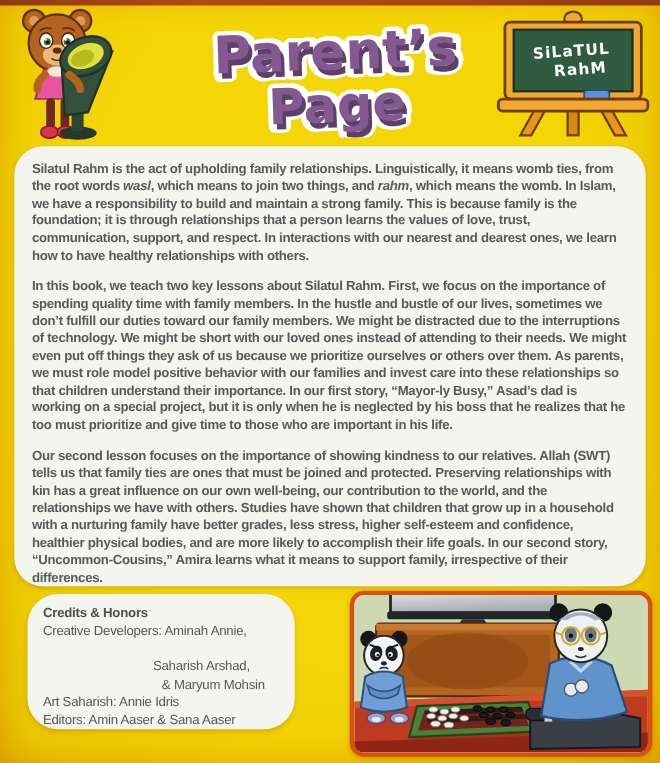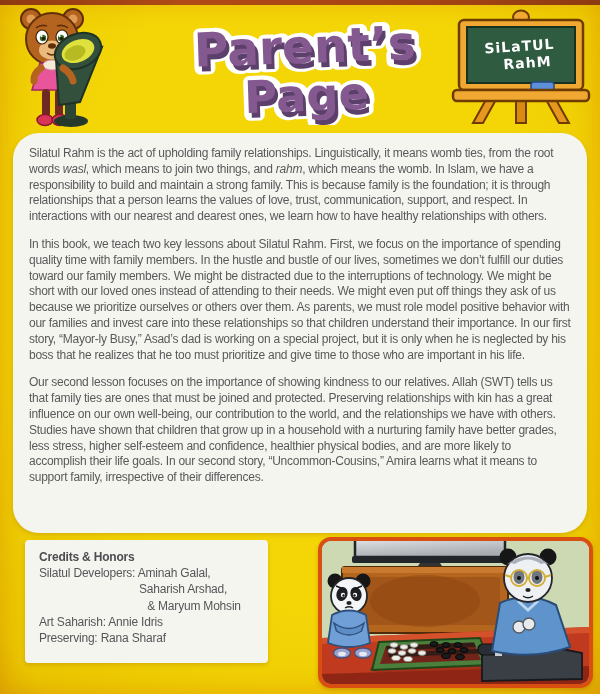--- a/index.html
+++ b/index.html
@@ -14,28 +14,28 @@
     background:linear-gradient(90deg,#8e3a12,#b04a16 30%,#a64414 70%,#8e3a12); }
 
   
   .bear-svg   { position:absolute; left:14px; top:5px;  width:104px; height:124px; }
   .title-svg  { position:absolute; left:150px; top:10px; width:310px; height:115px; }
   .easel-svg  { position:absolute; left:447px; top:7px; width:149px; height:120px; }
 
   
   .panel { position:absolute; background:#f5f5ef; box-shadow:0 2px 4px rgba(160,110,0,.30); }
   .main-panel { left:13px; top:133px; width:574px; height:400px; border-radius:26px;
-    padding:13px 16px 0 16px; overflow:hidden; }
+    padding:13px 16px 0 16px; overflow:hidden;font-weight:bold; }
   .main-panel p { margin:0 0 12px 0; color:#58595b; font-size:12px; line-height:15.8px;
     letter-spacing:-0.25px; }
-  .credits-panel { left:25px; top:540px; width:243px; height:123px; border-radius:4px;
+  .credits-panel { left:25px; top:540px; width:243px; height:123px; border-radius:28px;
     padding:9px 14px 0 14px; overflow:hidden; color:#55565a; font-size:12px;
     line-height:16.2px; letter-spacing:-0.2px; }
   .credits-panel .heading { font-weight:bold; color:#4c4d50; }
-  .credits-panel .indent-a { margin-left:100px; }
+  .credits-panel .indent-a { margin-left:100px;margin-top:16px; }
   .credits-panel .indent-b { margin-left:95px;text-align:center; }
 
   
   .illus-frame { position:absolute; left:318px; top:537px; width:275px; height:151px;
     border:4px solid #d94f12; border-radius:13px; overflow:hidden; background:#ccd9b2;
     box-shadow:0 2px 4px rgba(160,80,0,.35); }
   .illus-frame svg { display:block; }
 </style>
 </head>
 <body>
@@ -117,24 +117,25 @@
   </svg>
 
   <div class="panel main-panel">
     <p>Silatul Rahm is the act of upholding family relationships. Linguistically, it means womb ties, from the root words <i>wasl</i>, which means to join two things, and <i>rahm</i>, which means the womb. In Islam, we have a responsibility to build and maintain a strong family. This is because family is the foundation; it is through relationships that a person learns the values of love, trust, communication, support, and respect. In interactions with our nearest and dearest ones, we learn how to have healthy relationships with others.</p>
     <p>In this book, we teach two key lessons about Silatul Rahm. First, we focus on the importance of spending quality time with family members. In the hustle and bustle of our lives, sometimes we don’t fulfill our duties toward our family members. We might be distracted due to the interruptions of technology. We might be short with our loved ones instead of attending to their needs. We might even put off things they ask of us because we prioritize ourselves or others over them. As parents, we must role model positive behavior with our families and invest care into these relationships so that children understand their importance. In our first story, “Mayor-ly Busy,” Asad’s dad is working on a special project, but it is only when he is neglected by his boss that he realizes that he too must prioritize and give time to those who are important in his life.</p>
     <p>Our second lesson focuses on the importance of showing kindness to our relatives. Allah (SWT) tells us that family ties are ones that must be joined and protected. Preserving relationships with kin has a great influence on our own well-being, our contribution to the world, and the relationships we have with others. Studies have shown that children that grow up in a household with a nurturing family have better grades, less stress, higher self-esteem and confidence, healthier physical bodies, and are more likely to accomplish their life goals. In our second story, “Uncommon-Cousins,” Amira learns what it means to support family, irrespective of their differences.</p>
   </div>
 
   <div class="panel credits-panel">
     <div class="heading">Credits &amp; Honors</div>
-    <div>Silatul Developers: Aminah Galal,</div>
+    <div>Creative Developers: Aminah Annie,</div>
     <div class="indent-a">Saharish Arshad,</div>
     <div class="indent-b">&amp; Maryum Mohsin</div>
     <div>Art Saharish: Annie Idris</div>
+    <div>Editors: Amin Aaser &amp; Sana Aaser</div>
     <div>Preserving: Rana Sharaf</div>
   </div>
 
   <div class="illus-frame">
     <svg width="267" height="143" viewBox="0 0 267 143">
       <defs>
         <linearGradient id="tvscr" x1="0" y1="0" x2="0.3" y2="1">
           <stop offset="0" stop-color="#f2f2f2"></stop>
             <stop offset="1" stop-color="#a8adb2"></stop>
         </linearGradient>

